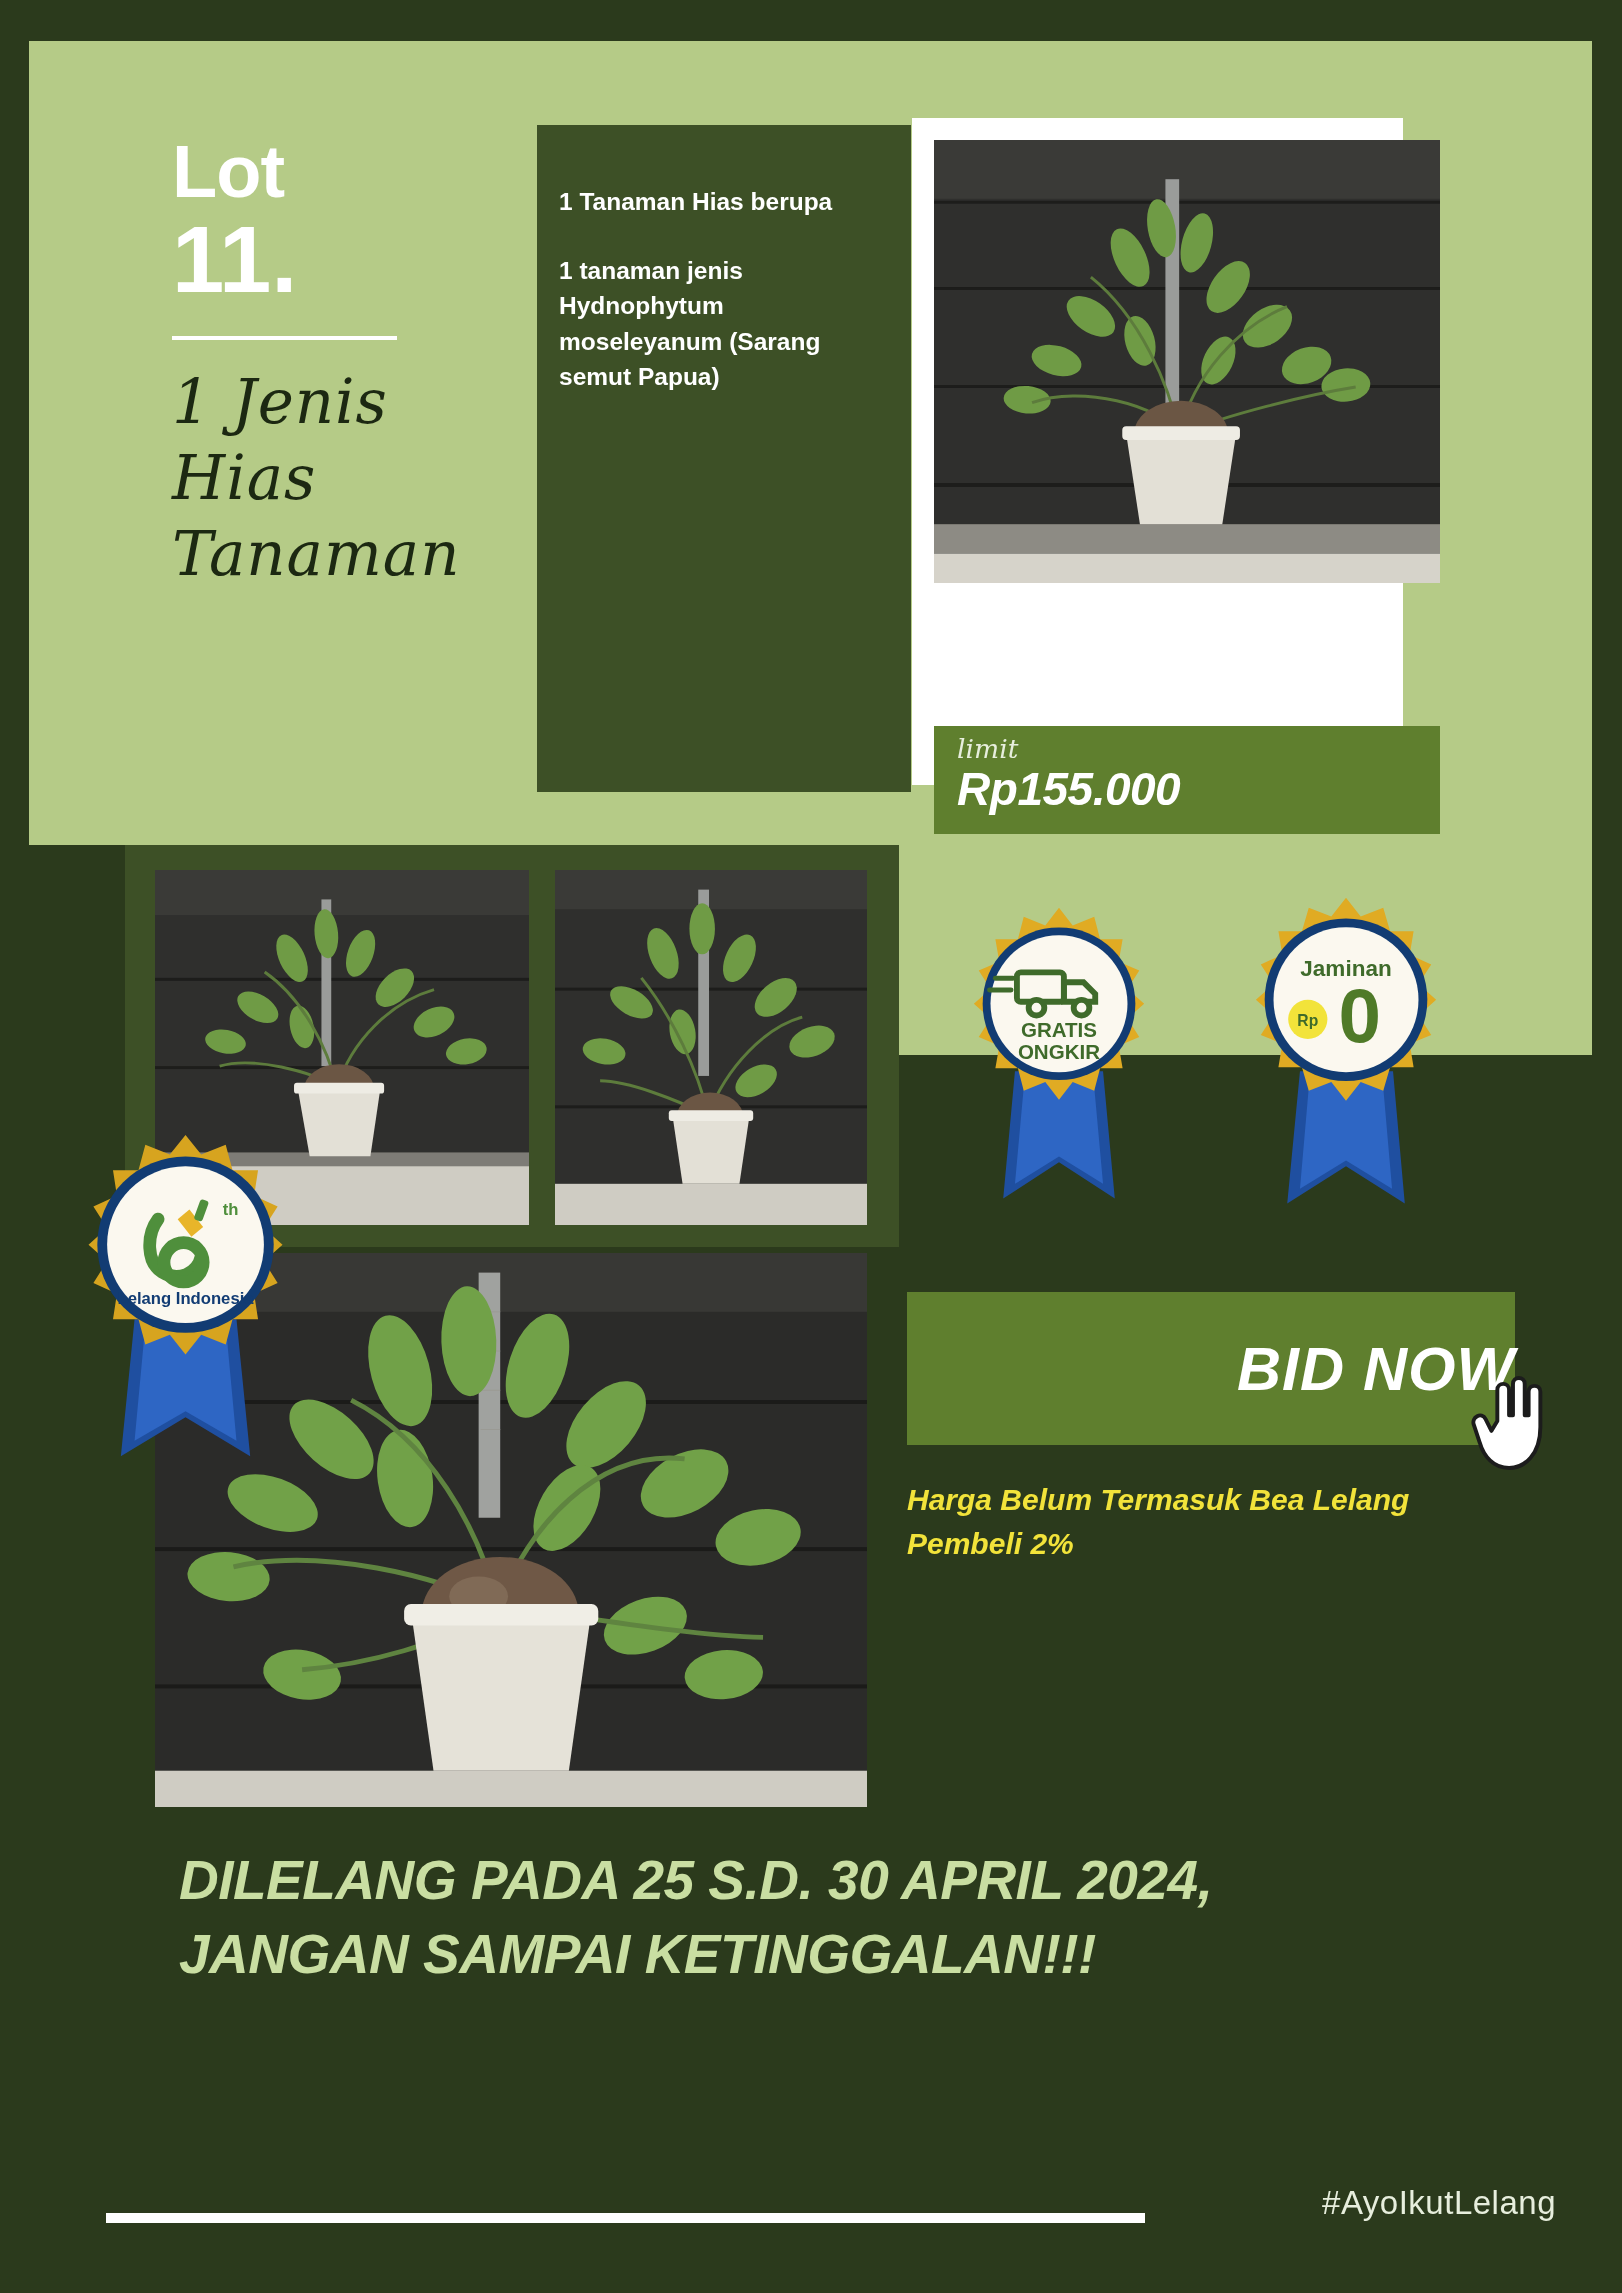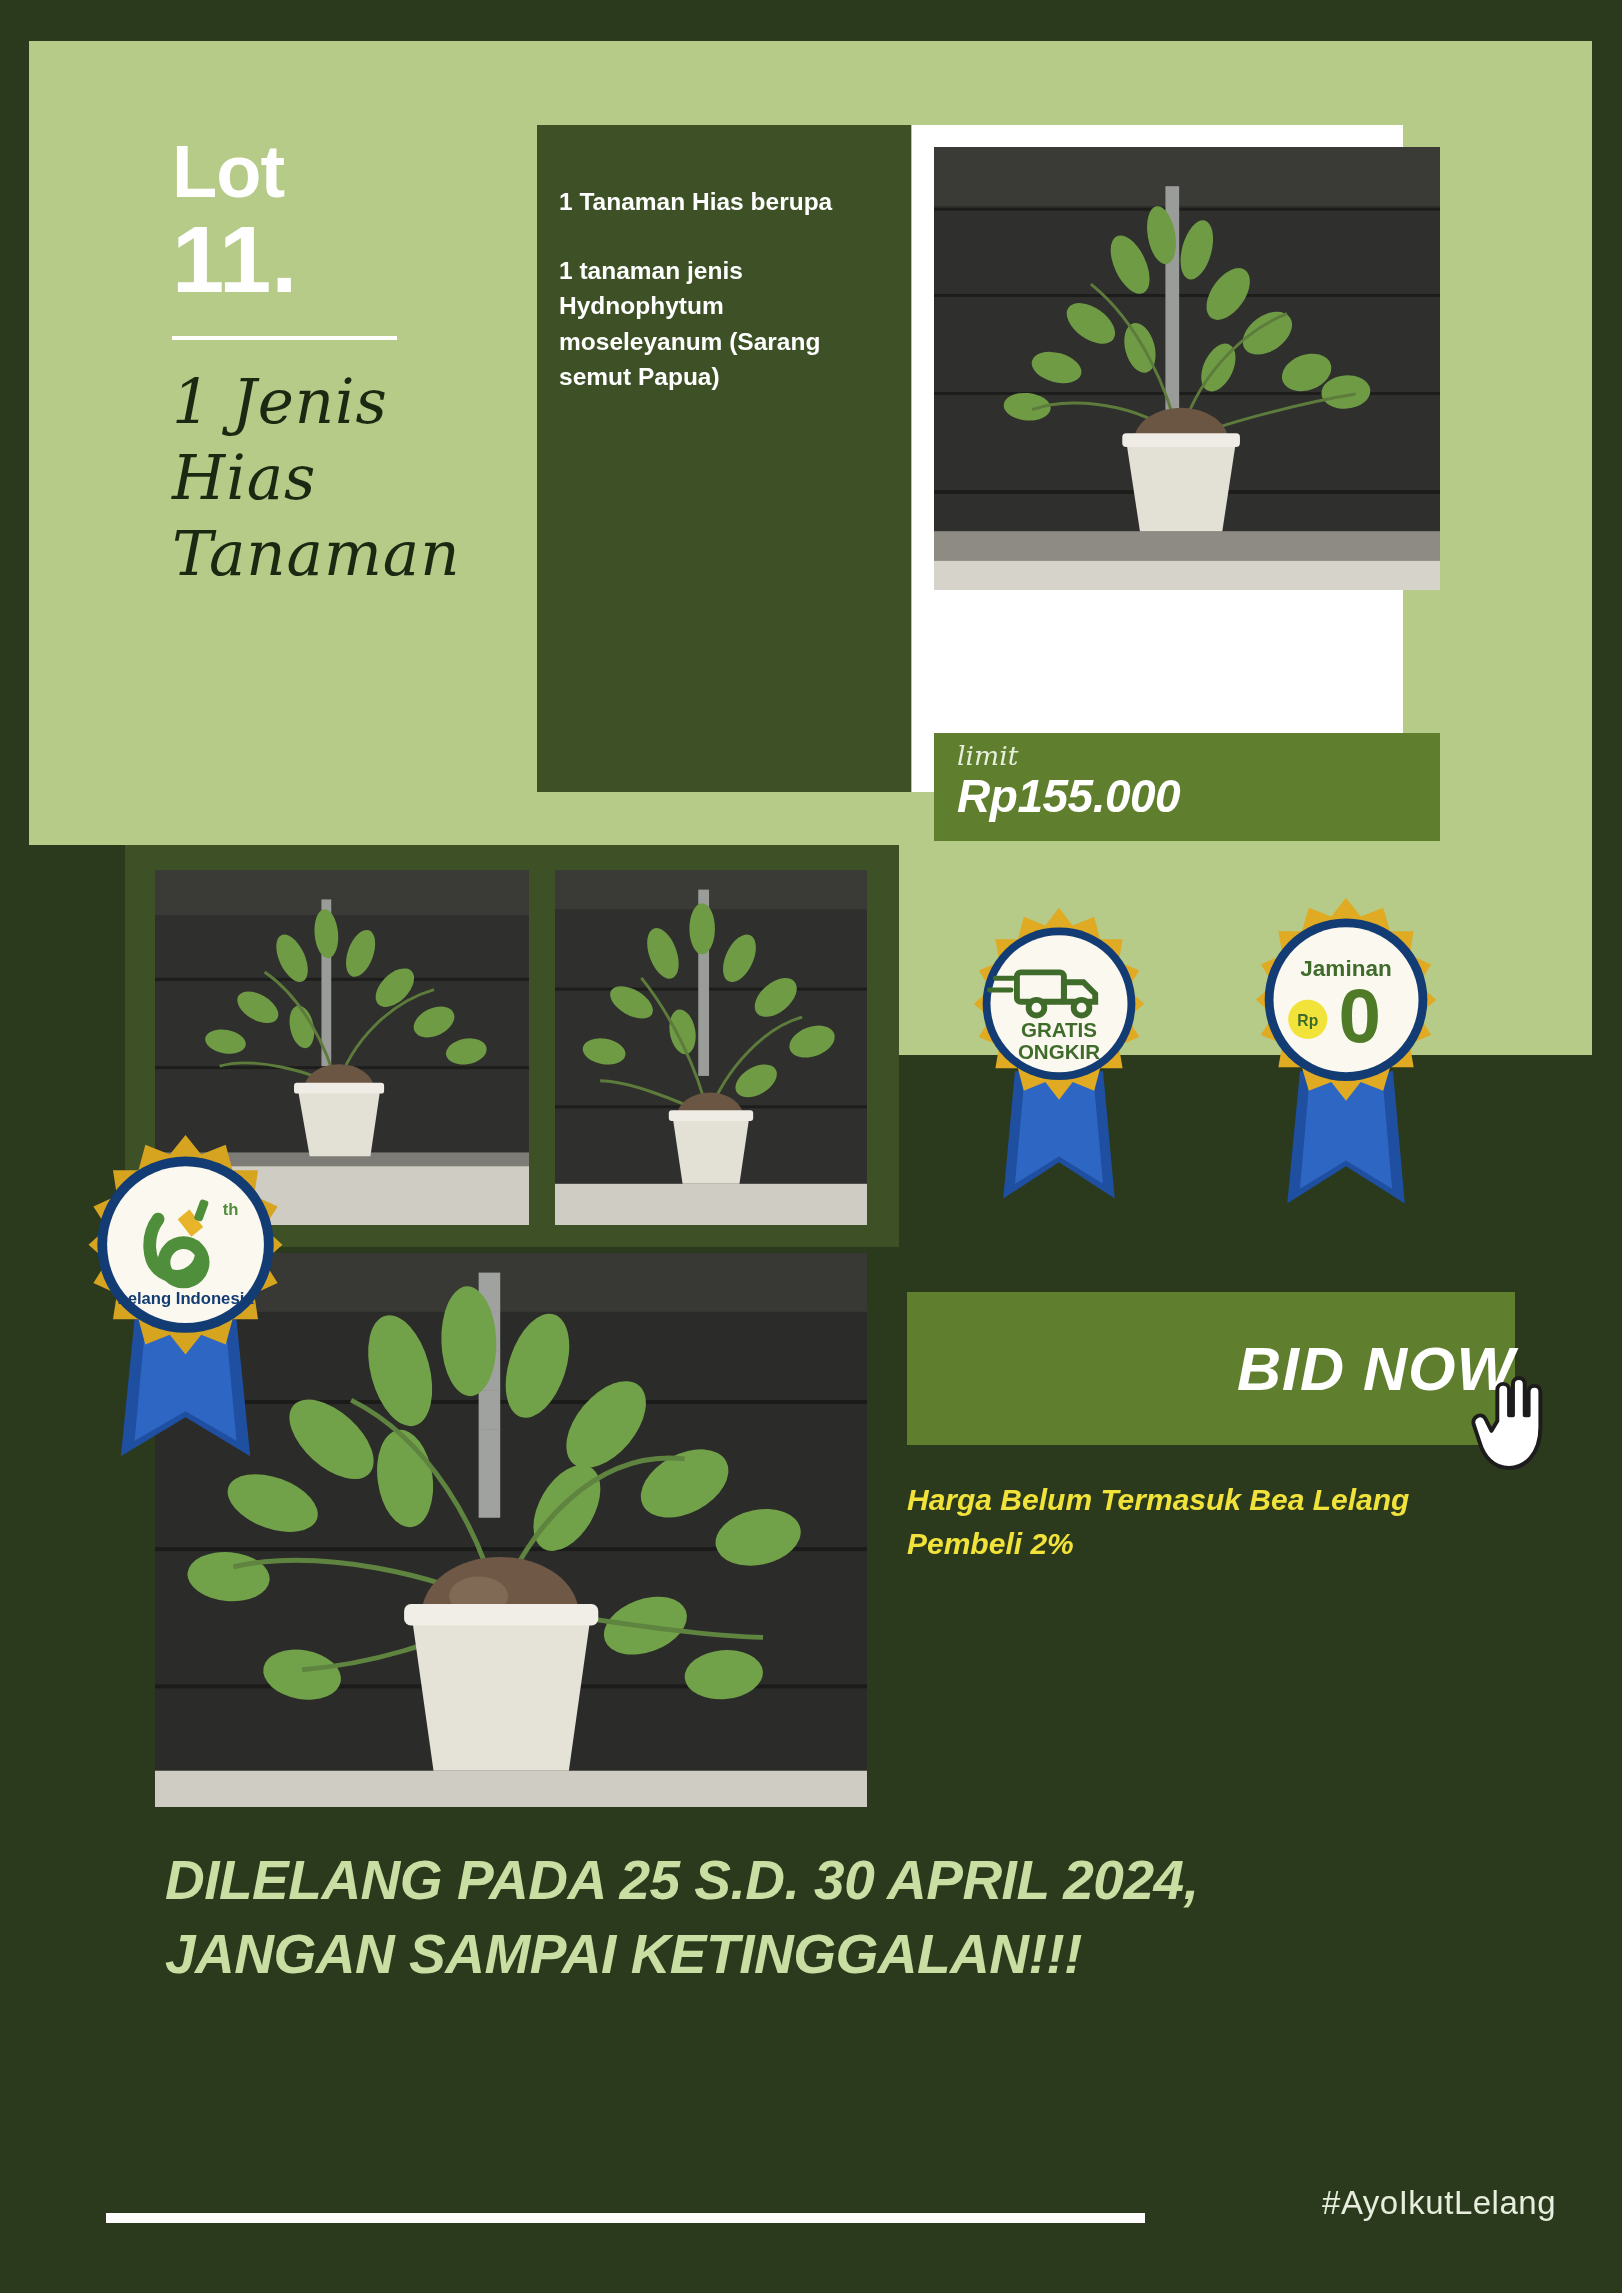--- a/index.html
+++ b/index.html
@@ -78,21 +78,21 @@
   .desc-p {
     font-size: 24.5px;
     font-weight: bold;
     line-height: 1.45;
     margin-bottom: 33px;
   }
 
   
   .photo-card {
     position: absolute;
-    left: 912px; top: 125px;
+    left: 912px; top: 118px;
     width: 491px; height: 667px;
     background: #ffffff;
     padding: 21.6px;
   }
   .photo-main {
     position: relative;
     width: 506px; height: 443px;
     overflow: hidden;
     background: #2a2a28;
   }
@@ -201,21 +201,21 @@
     color: #f0f4e6;
     font-size: 28px;
     font-weight: bold;
     font-style: italic;
     line-height: 1.5;
   }
 
   
   .headline {
     position: absolute;
-    left: 165px; top: 1843px;
+    left: 179px; top: 1843px;
     width: 1372px;
     color: #c9dea2;
     font-size: 55px;
     font-weight: bold;
     font-style: italic;
     line-height: 1.35;
     letter-spacing: -0.5px;
   }
 
   

